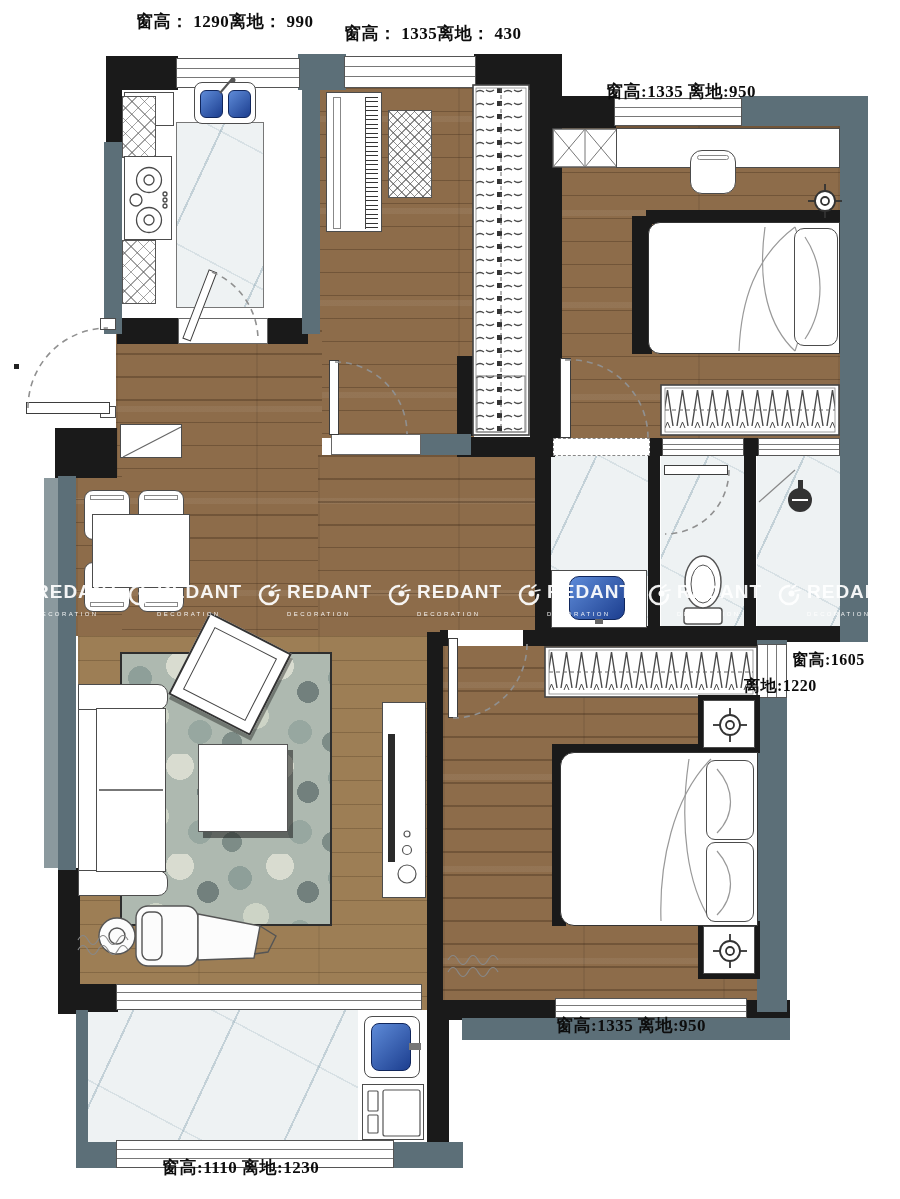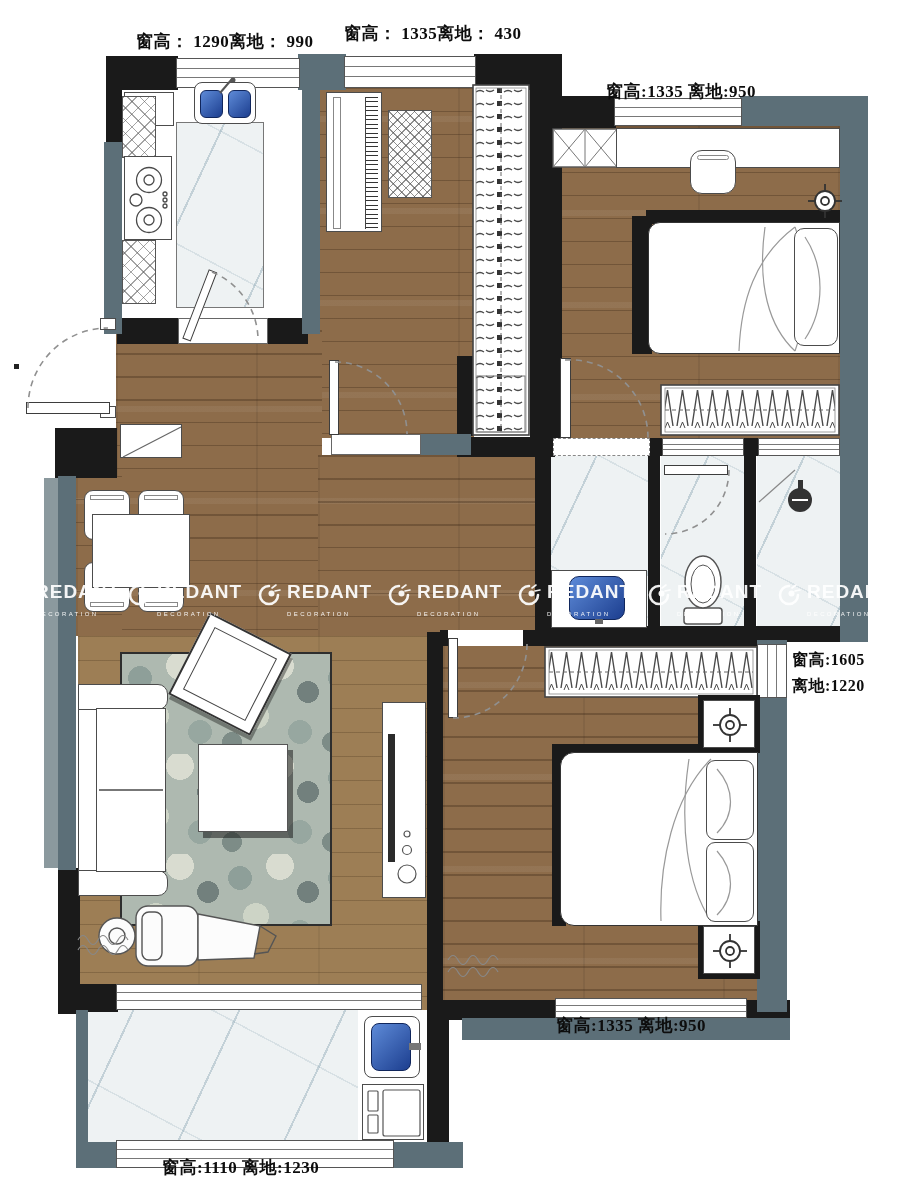--- a/index.html
+++ b/index.html
@@ -457,21 +457,21 @@
   </div>
   <div class="wm" style="left:776px;top:582px">
     <svg width="26" height="26" viewBox="0 0 26 26">
         <path d="M13 4 a9 9 0 1 0 9 9" fill="none" stroke="#fff" stroke-width="2.6" stroke-linecap="round"></path>
         <circle cx="15.5" cy="11.5" r="3" fill="#fff"></circle>
         <path d="M16 6 l4 -3 M19 9 l5 -1" stroke="#fff" stroke-width="1.6" stroke-linecap="round" fill="none"></path>
       </svg>
     <span><span class="wmb">REDANT</span><br><span class="wms">DECORATION</span></span>
   </div>
 
-  <div class="ann" style="left:136px;top:30px">窗高： 1290离地： 990</div>
+  <div class="ann" style="left:136px;top:10px">窗高： 1290离地： 990</div>
   <div class="ann" style="left:344px;top:22px">窗高： 1335离地： 430</div>
   <div class="ann" style="left:606px;top:80px">窗高:1335 离地:950</div>
   <div class="ann" style="left:792px;top:650px;font-size:16px">窗高:1605</div>
-  <div class="ann" style="left:792px;top:676px;font-size:16px">离地:1220</div>
+  <div class="ann" style="left:744px;top:676px;font-size:16px">离地:1220</div>
   <div class="ann" style="left:556px;top:1014px">窗高:1335 离地:950</div>
   <div class="ann" style="left:162px;top:1156px">窗高:1110 离地:1230</div>
 
 </div>
 
 </body></html>

